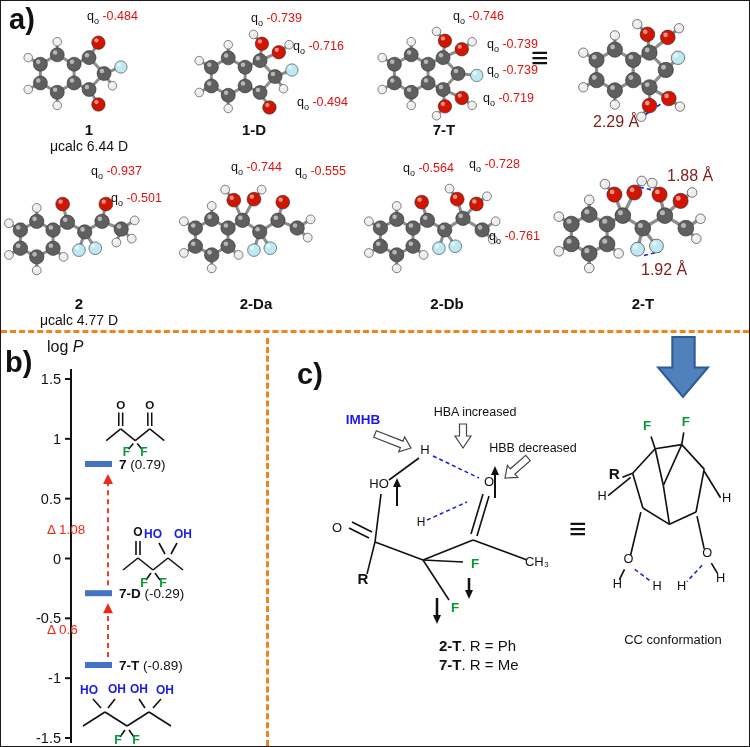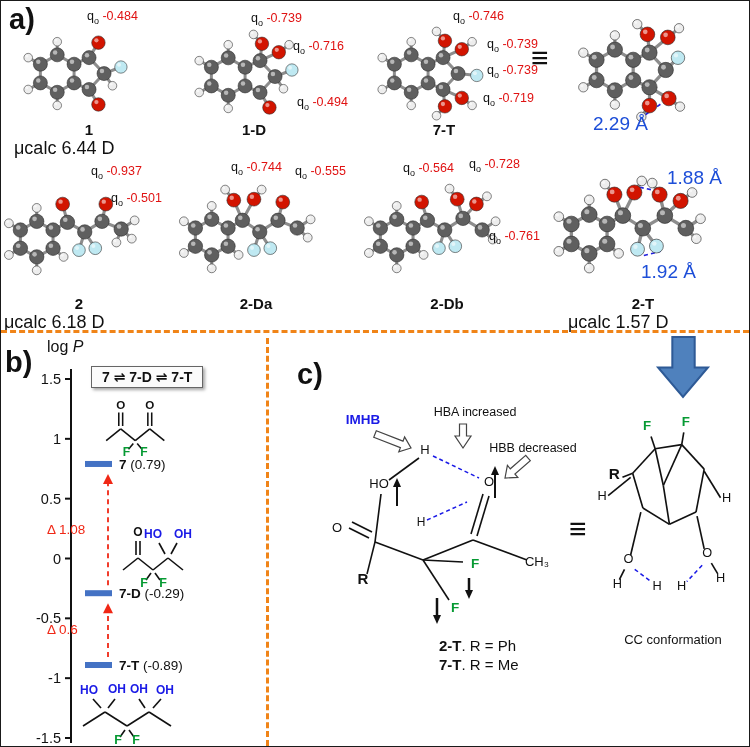--- a/index.html
+++ b/index.html
@@ -2,25 +2,25 @@
 <html><head>
 <meta charset="utf-8">
 <style>
   *{margin:0;padding:0;box-sizing:border-box}
   body{background:#fff}
   .fig{position:relative;width:750px;height:747px;background:#fff;border:1px solid #1a1a1a;
        font-family:"Liberation Sans","DejaVu Sans",sans-serif;color:#111;overflow:hidden}
   .abs{position:absolute}
   .panel-label{font-size:29px;font-weight:bold;line-height:1}
   .mol-name{font-weight:bold;font-size:15px;text-align:center}
-  .mol-mu{font-size:18px;text-align:left}
+  .mol-mu{font-size:14px;text-align:center}
   .qlabel{font-size:12.5px;white-space:nowrap}
   .qlabel sub{font-size:9px}
   .qval{color:#e01212}
-  .dist{font-size:19px;color:#1d4ed8;white-space:nowrap}
+  .dist{font-size:16px;color:#7f1d1d;white-space:nowrap}
   .equiv{font-size:30px;font-weight:bold;line-height:1}
   .divider-h{border-top:3px dashed #f08418;width:748px;height:0}
   .divider-v{border-left:3px dashed #f08418;width:0}
   svg{overflow:visible;display:block}
   .legend-box{border:1.5px solid #666;background:#fbfbfb;box-shadow:2px 2px 3px rgba(0,0,0,.35);
       padding:2px 10px;font-size:14px;font-weight:bold;white-space:nowrap}
   .logp{font-size:16px;white-space:nowrap}
   .logp .em{font-style:italic}
   .c-legend{font-size:15px;line-height:19px;white-space:nowrap}
   .c-legend b{font-weight:bold}
@@ -371,21 +371,21 @@
       <circle cx="134" cy="50" r="4.6" fill="#ededed" stroke="#2b2b2b" stroke-width="0.6"></circle>
       <circle cx="132.62" cy="48.39" r="1.472" fill="rgba(255,255,255,0.55)"></circle>
       <circle cx="131" cy="69" r="4.6" fill="#ededed" stroke="#2b2b2b" stroke-width="0.6"></circle>
       <circle cx="129.62" cy="67.39" r="1.472" fill="rgba(255,255,255,0.55)"></circle>
       <circle cx="115" cy="73" r="4.6" fill="#ededed" stroke="#2b2b2b" stroke-width="0.6"></circle>
       <circle cx="113.62" cy="71.39" r="1.472" fill="rgba(255,255,255,0.55)"></circle>
     </svg>
   <div class="abs qlabel" style="left:90px;top:163px"><span class="qpre"><span>q</span><sub>o</sub></span> <span class="qval">-0.937</span></div>
   <div class="abs qlabel" style="left:110px;top:190px"><span class="qpre"><span>q</span><sub>o</sub></span> <span class="qval">-0.501</span></div>
   <div class="abs mol-name" style="left:28px;top:294px;width:100px">2</div>
-  <div class="abs mol-mu" style="left:3px;top:311px;width:150px">μcalc 6.18 D</div>
+  <div class="abs mol-mu" style="left:3px;top:311px;width:150px">μcalc 4.77 D</div>
 
   <svg class="abs" style="left:180px;top:168px" width="168" height="118" viewBox="0 0 175 120">
       <line x1="32" y1="51" x2="15" y2="60" stroke="#8d8d8d" stroke-width="3.2" stroke-linecap="round"></line>
       <line x1="15" y1="60" x2="15" y2="79" stroke="#8d8d8d" stroke-width="3.2" stroke-linecap="round"></line>
       <line x1="15" y1="79" x2="32" y2="88" stroke="#8d8d8d" stroke-width="3.2" stroke-linecap="round"></line>
       <line x1="32" y1="88" x2="49" y2="79" stroke="#8d8d8d" stroke-width="3.2" stroke-linecap="round"></line>
       <line x1="49" y1="79" x2="49" y2="60" stroke="#8d8d8d" stroke-width="3.2" stroke-linecap="round"></line>
       <line x1="49" y1="60" x2="32" y2="51" stroke="#8d8d8d" stroke-width="3.2" stroke-linecap="round"></line>
       <line x1="32" y1="51" x2="32" y2="37" stroke="#8d8d8d" stroke-width="3.2" stroke-linecap="round"></line>
       <line x1="15" y1="60" x2="3" y2="53" stroke="#8d8d8d" stroke-width="3.2" stroke-linecap="round"></line>
@@ -618,21 +618,20 @@
       <circle cx="124" cy="64" r="7.5" fill="#5f5f5f" stroke="#2b2b2b" stroke-width="0.6"></circle>
       <circle cx="121.75" cy="61.375" r="2.4" fill="rgba(255,255,255,0.55)"></circle>
       <circle cx="138" cy="55" r="4.6" fill="#ededed" stroke="#2b2b2b" stroke-width="0.6"></circle>
       <circle cx="136.62" cy="53.39" r="1.472" fill="rgba(255,255,255,0.55)"></circle>
       <circle cx="134" cy="74" r="4.6" fill="#ededed" stroke="#2b2b2b" stroke-width="0.6"></circle>
       <circle cx="132.62" cy="72.39" r="1.472" fill="rgba(255,255,255,0.55)"></circle>
     </svg>
   <div class="abs dist" style="left:666px;top:166px">1.88 Å</div>
   <div class="abs dist" style="left:640px;top:260px">1.92 Å</div>
   <div class="abs mol-name" style="left:592px;top:294px;width:100px">2-T</div>
-  <div class="abs mol-mu" style="left:567px;top:311px;width:150px">μcalc 1.57 D</div>
 
   <div class="abs divider-h" style="left:0;top:329px"></div>
   <div class="abs divider-v" style="left:265px;top:337px;height:408px"></div>
   <svg class="abs" style="left:656px;top:335px" width="52" height="62" viewBox="0 0 51 61">
     <path d="M15,1 L37,1 L37,31 L50,31 L25.5,60 L1,31 L15,31 Z" fill="#4f81bd" stroke="#2e5a96" stroke-width="2"></path>
   </svg>
 
   <div class="abs" style="left:0;top:335px;width:266px;height:412px">
     <div class="abs panel-label" style="left:4px;top:12px">b)</div>
     <div class="abs logp" style="left:46px;top:2px"><span>log </span><span class="em">P</span></div>
@@ -658,21 +657,20 @@
         <text x="118" y="262.2033333333334" font-size="13.5" fill="#111" font-family="Liberation Sans, DejaVu Sans, sans-serif"><tspan font-weight="bold">7-D</tspan> (-0.29)</text>
         <rect x="84" y="326.00333333333333" width="27" height="6" fill="#4472c4"></rect>
         <text x="118" y="334.00333333333333" font-size="13.5" fill="#111" font-family="Liberation Sans, DejaVu Sans, sans-serif"><tspan font-weight="bold">7-T</tspan> (-0.89)</text>
         <line x1="107" y1="249.20333333333338" x2="107" y2="144.9633333333333" stroke="#f02715" stroke-width="1.8" stroke-dasharray="5 4"></line>
         <path d="M107,137.9633333333333 l-5,10 l10,0 Z" fill="#f02715"></path>
         <text x="46" y="197.58333333333334" font-size="13.5" fill="#f02715" font-family="Liberation Sans, DejaVu Sans, sans-serif">Δ 1.08</text>
         <line x1="107" y1="321.00333333333333" x2="107" y2="274.2033333333334" stroke="#f02715" stroke-width="1.8" stroke-dasharray="5 4"></line>
         <path d="M107,267.2033333333334 l-5,10 l10,0 Z" fill="#f02715"></path>
         <text x="46" y="298.10333333333335" font-size="13.5" fill="#f02715" font-family="Liberation Sans, DejaVu Sans, sans-serif">Δ 0.6</text>
       </svg>
-    <div class="abs legend-box" style="left:90px;top:30px">7 ⇌ 7-D ⇌ 7-T</div>
     <svg class="abs" style="left:92px;top:60px" width="100" height="62" viewBox="0 0 100 64">
         <line x1="12" y1="46" x2="27" y2="34" stroke="#111" stroke-width="1.6"></line>
         <line x1="27" y1="34" x2="42" y2="46" stroke="#111" stroke-width="1.6"></line>
         <line x1="42" y1="46" x2="57" y2="34" stroke="#111" stroke-width="1.6"></line>
         <line x1="57" y1="34" x2="72" y2="46" stroke="#111" stroke-width="1.6"></line>
         <line x1="25" y1="31" x2="25" y2="17" stroke="#111" stroke-width="1.6"></line>
         <line x1="29" y1="31" x2="29" y2="17" stroke="#111" stroke-width="1.6"></line>
         <line x1="55" y1="31" x2="55" y2="17" stroke="#111" stroke-width="1.6"></line>
         <line x1="59" y1="31" x2="59" y2="17" stroke="#111" stroke-width="1.6"></line>
         <line x1="40" y1="49" x2="35" y2="55" stroke="#111" stroke-width="1.6"></line>

